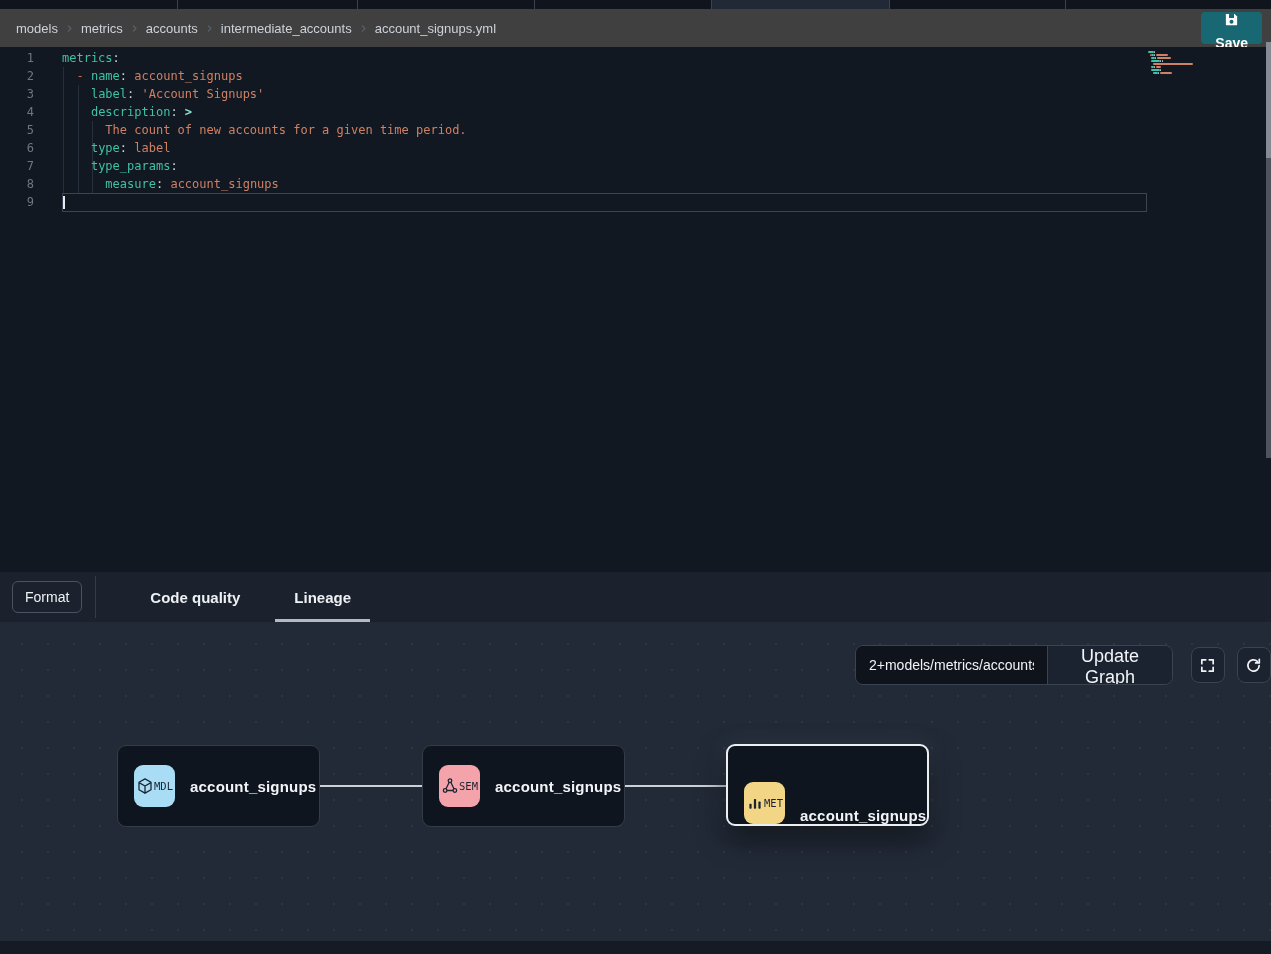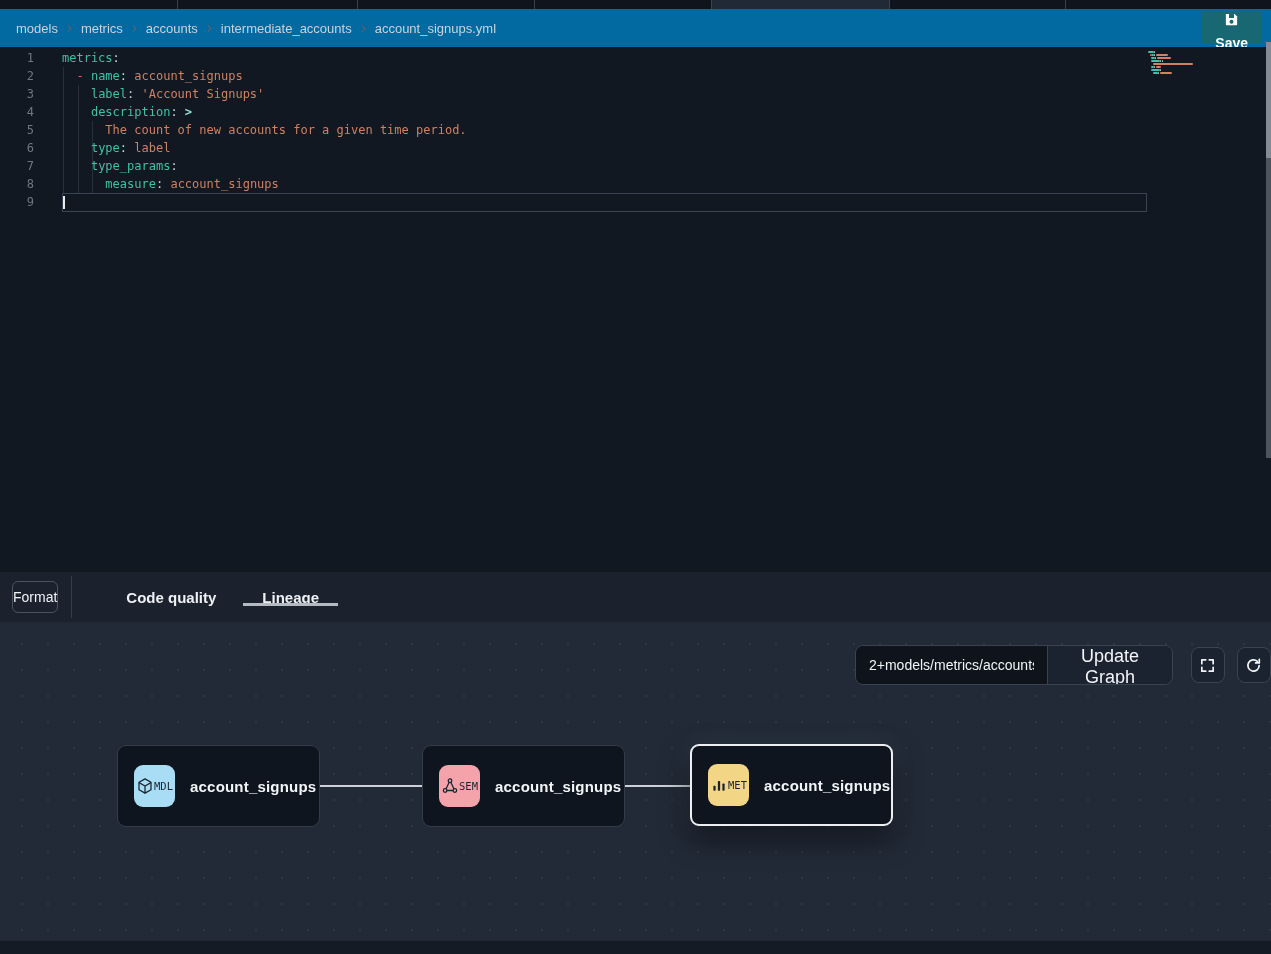--- a/index.html
+++ b/index.html
@@ -12,21 +12,21 @@
 
   
   .tabstrip { position: absolute; top: 0; left: 0; width: 1271px; height: 9px;
     display: flex; background: #10151d; }
   .tabstrip .seg { height: 100%; background: #10151d; border-right: 1px solid #3a424e; }
   .tabstrip .seg.active { background: #212936; }
   .tabstrip .seg:last-child { border-right: none; }
 
   
   .topbar { position: absolute; top: 9px; left: 0; width: 1271px; height: 38px;
-    background: #0369a1; display: flex; align-items: center; padding: 0 9px 0 16px; }
+    background: #404040; display: flex; align-items: center; padding: 0 9px 0 16px; }
   .breadcrumb { display: flex; align-items: center; gap: 7px; font-size: 13px; color: #ccd2da; }
   .breadcrumb .crumb { white-space: nowrap; }
   .breadcrumb .sep { display: flex; align-items: center; margin-top: 1px; }
   .save-btn { margin-left: auto; display: flex; align-items: center; gap: 8px;
     background: #176872; color: #fff; border: none; border-radius: 4px;
     height: 32px; padding: 0 14px; font-size: 14px; font-weight: 600; cursor: pointer;
     font-family: "Liberation Sans", sans-serif; flex-direction: column; }
 
   
   .editor { position: absolute; top: 47px; left: 0; width: 1271px; height: 525px;
@@ -51,25 +51,25 @@
   .mm-row { display: flex; height: 2px; margin-bottom: 1px; }
   .mm-seg { height: 2px; border-radius: 1px; }
 
   
   .scrollbar { position: absolute; right: 0; top: -5px; width: 5px; height: 416px; background: #4d545d; }
   .scrollbar .thumb { position: absolute; top: 0; left: 0; width: 5px; height: 116px; background: #848b94; }
 
   
   .panel-tabs { position: absolute; top: 572px; left: 0; width: 1271px; height: 50px;
     background: #1b222d; display: flex; align-items: center; }
-  .format-btn { margin-left: 12px; height: 32px; padding: 0 0; background: transparent;
+  .format-btn { margin-left: 12px; height: 32px; padding: 0 12px; background: transparent;
     color: #f0f2f5; font-size: 14px; border: 1px solid #4a5360; border-radius: 6px; cursor: pointer;
     font-family: "Liberation Sans", sans-serif; }
   .vdiv { width: 1px; height: 42px; background: #333c49; margin-left: 13px; }
-  .tabs { display: flex; height: 100%; margin-left: 33px; gap: 4px; align-items: center; }
+  .tabs { display: flex; height: 100%; margin-left: 33px; gap: 12px; }
   .tab { position: relative; display: flex; align-items: center; padding: 0 21px;
     color: #eef1f4; font-size: 15px; font-weight: 600; cursor: pointer; }
   .tab.active::after { content: ""; position: absolute; left: 2px; right: 2px; bottom: 0;
     height: 3px; background: #b3bac2; }
 
   
   .lineage { position: absolute; top: 622px; left: 0; width: 1271px; height: 319px;
     background: #222a37;
     background-image: radial-gradient(#2d3644 1px, transparent 1.3px);
     background-size: 26px 26px; background-position: 9px 9px; }
@@ -283,21 +283,21 @@
                 <circle cx="12" cy="5" r="2.4"></circle>
                 <circle cx="5.5" cy="18" r="2.4"></circle>
                 <circle cx="18.5" cy="18" r="2.4"></circle>
                 <path d="M10.9 7.1L6.6 15.9M13.1 7.1l4.3 8.8M7.9 18h8.2"></path>
               </svg>
             </span>
             <span class="badge-label">SEM</span>
           </div>
           <span class="node-label">account_signups</span>
         </div>
-        <div class="node selected" style="left: 690px; top: 122px;">
+        <div class="node selected" style="left: 726px; top: 122px; align-items: flex-end;">
           <div class="badge" style="background: rgb(242, 213, 133);">
             <span style="display: flex;">
               <svg width="18" height="18" viewBox="0 0 24 24" fill="#1b2430">
                 <rect x="4.5" y="13" width="3" height="6.5" rx="1"></rect>
                 <rect x="10.5" y="6.5" width="3" height="13" rx="1"></rect>
                 <rect x="16.5" y="10" width="3" height="9.5" rx="1"></rect>
               </svg>
             </span>
             <span class="badge-label">MET</span>
           </div>

